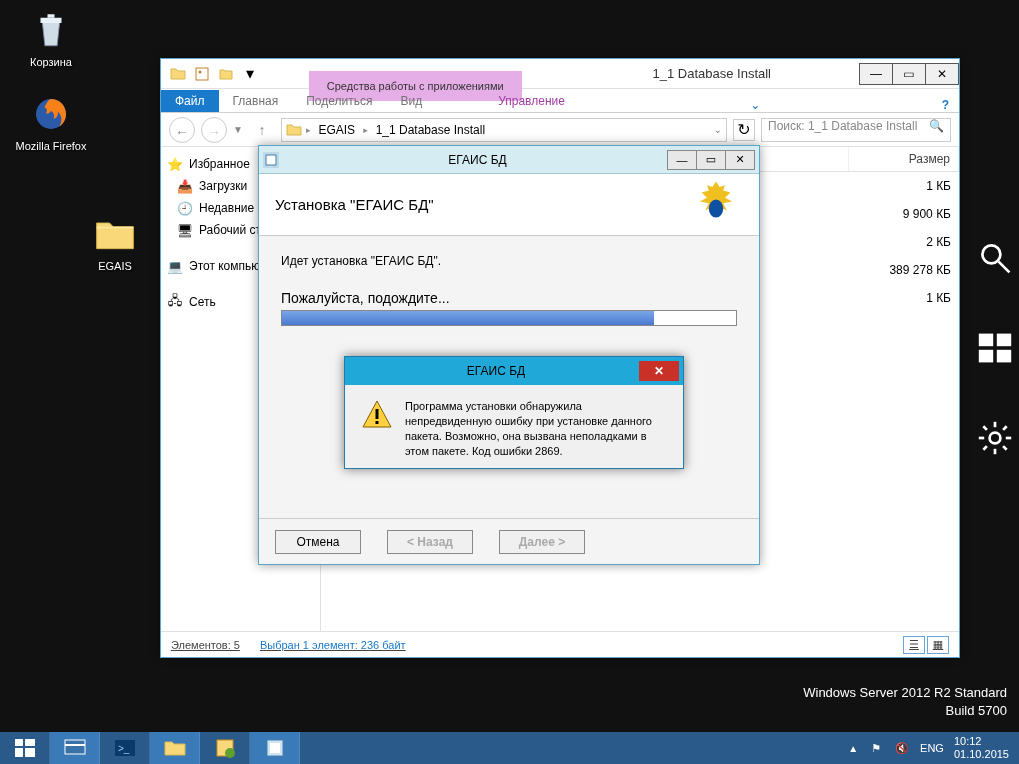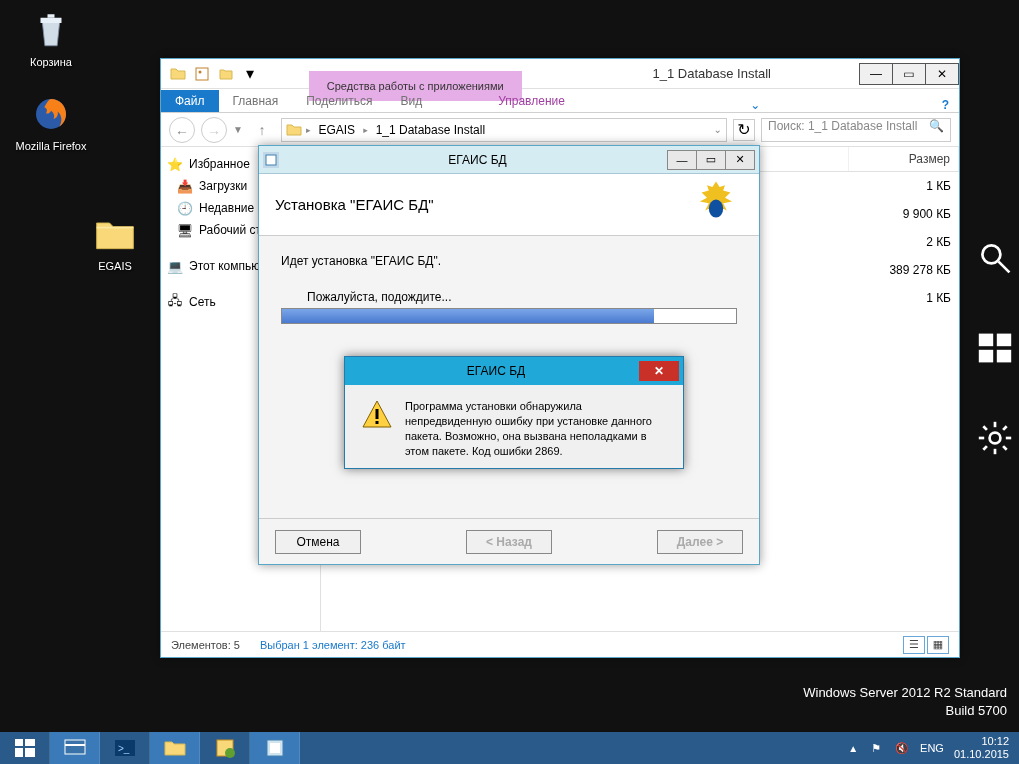--- a/index.html
+++ b/index.html
@@ -49,58 +49,58 @@
 .nav-item .ic { width:16px; height:16px; display:flex; align-items:center; justify-content:center; font-size:13px; }
 
 .filelist { flex:1; font-size:12px; }
 .fl-header { display:flex; border-bottom:1px solid #e0e0e0; color:#444; }
 .fl-col { padding:5px 8px; border-right:1px solid #f0f0f0; }
 .fl-col.name { flex:1; }
 .fl-col.size { width:110px; text-align:right; }
 .fl-row { display:flex; padding:2px 0; }
 .fl-row .fl-col { border:none; }
 
-.statusbar { height:26px; border-top:1px solid #e0e0e0; display:flex; align-items:center; font-size:11px; color:#444; padding:0 10px; gap:20px; }
+.statusbar { height:26px; border-top:1px solid #e0e0e0; display:flex; align-items:center; font-size:11px; color:#444; padding:0 10px; gap:20px;text-decoration:underline; }
 .statusbar .views { margin-left:auto; display:flex; gap:2px; }
 .view-btn { width:22px; height:18px; border:1px solid #6aa6d8; display:flex; align-items:center; justify-content:center; }
 
 
 .installer { position:absolute; left:258px; top:145px; width:502px; height:420px; background:#fff; border:1px solid #5aa6c8; box-shadow:0 0 10px rgba(0,0,0,.4); }
 .installer-titlebar { height:28px; background:#d5ecf3; border-bottom:1px solid #a8c8d8; display:flex; align-items:center; padding:0 4px; font-size:12px; }
 .installer-titlebar .ico { width:16px; height:16px; margin-right:8px; }
 .installer-titlebar .title { flex:1; text-align:center; }
 .tb-btn { width:30px; height:20px; border:1px solid #888; margin-left:-1px; background:#e8e8e8; display:flex; align-items:center; justify-content:center; cursor:pointer; font-size:11px; }
 .installer-banner { height:62px; background:#fff; border-bottom:1px solid #ccc; display:flex; align-items:center; padding:0 16px; justify-content:space-between; }
 .installer-banner .txt { font-size:15px; }
 .eagle { width:54px; height:54px; }
 .installer-body { padding:18px 22px; font-size:12px; background:#f4f4f4; height: calc(100% - 28px - 62px - 46px); }
 .progress-outer { margin-top:22px; }
-.progress-label { font-size:12px; margin-bottom:4px;margin-left:26px; }
+.progress-label { font-size:14px; margin-bottom:4px; }
 .progress-bar { width:100%; height:16px; border:1px solid #888; background:#fff; position:relative; }
 .progress-fill { height:100%; width:82%; background:linear-gradient(#7aa6e8,#4a7ad0); }
-.installer-footer { height:46px; background:#f4f4f4; border-top:1px solid #ccc; display:flex; align-items:center; justify-content:space-between; gap:10px; padding:0 16px; }
+.installer-footer { height:46px; background:#f4f4f4; border-top:1px solid #ccc; display:flex; align-items:center; justify-content:flex-start; gap:26px; padding:0 16px; }
 .dlg-btn { min-width:86px; height:24px; font-size:12px; border:1px solid #888; background:#f0f0f0; cursor:pointer; }
 .dlg-btn:disabled { color:#aaa; cursor:default;font-weight:bold; }
 
 
 .msgbox { position:absolute; left:344px; top:356px; width:340px; background:#f0f0f0; border:1px solid #247aa8; box-shadow:0 0 10px rgba(0,0,0,.5); }
 .msgbox-titlebar { height:28px; background:#1fa8d8; display:flex; align-items:center; font-size:12px; padding:0 8px; }
 .msgbox-titlebar .title { flex:1; text-align:center; color:#000; }
 .msgbox-close { width:40px; height:20px; background:#c83028; color:#fff; display:flex; align-items:center; justify-content:center; cursor:pointer; font-weight:bold; margin-right:-4px; }
 .msgbox-body { display:flex; padding:14px 16px 10px; gap:12px; font-size:11px; line-height:1.35; }
 .warn-icon { width:32px; height:32px; flex-shrink:0; }
 .msgbox-footer { display:flex; justify-content:center; padding:8px 0 14px; }
 
 
 .taskbar { position:absolute; left:0; bottom:0; width:100%; height:32px; background:#2a5a8a; display:flex; align-items:stretch; }
 .tb-item { width:50px; display:flex; align-items:center; justify-content:center; border-right:1px solid rgba(255,255,255,.12); cursor:pointer; }
 .tb-item.start { background:#2a5a8a; }
 .tb-item.active { background:#3a7ab8; }
 .tray { margin-left:auto; display:flex; align-items:center; color:#fff; font-size:11px; gap:10px; padding:0 10px; }
-.tray .clock { text-align:right; line-height:1.15; }
+.tray .clock { text-align:left; line-height:1.15; }
 .tray-ic { width:16px; height:16px; display:flex; align-items:center; justify-content:center; }
 
 .folder-icon { fill:#f8d878; stroke:#d8b850; }
 </style>
 </head>
 <body>
 
 <div class="desktop">
 
   <div class="desktop-icon" style="left:14px; top:6px;">

